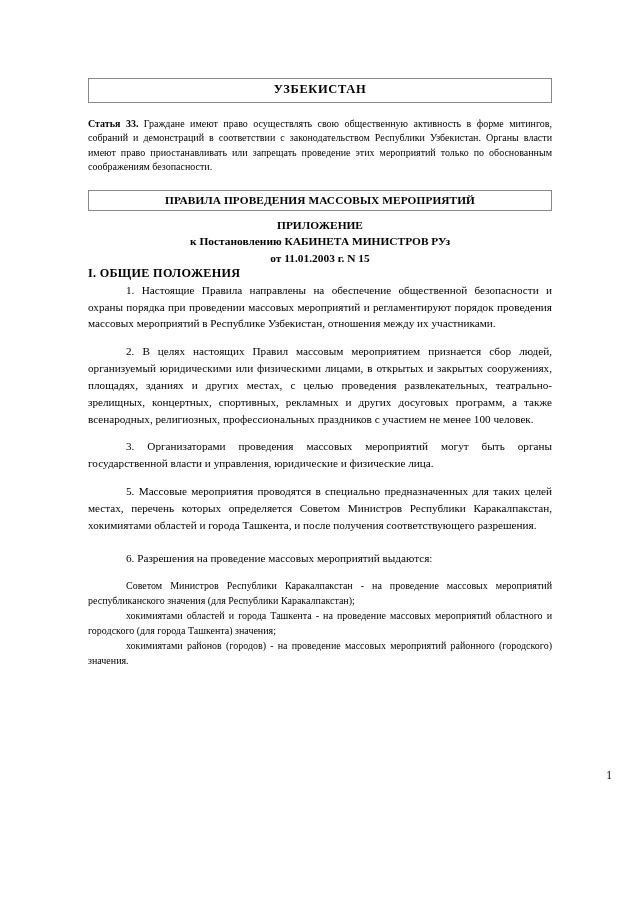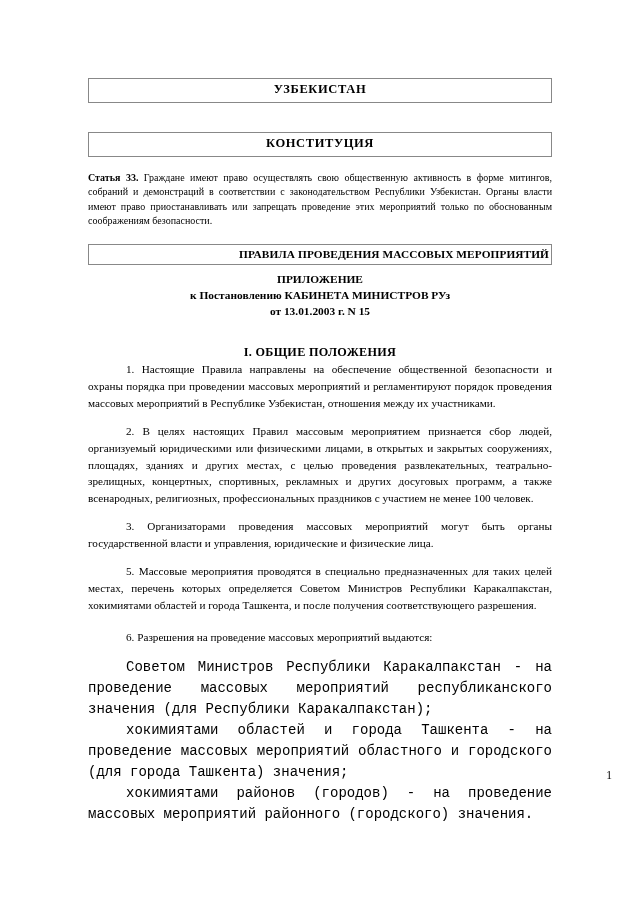--- a/index.html
+++ b/index.html
@@ -46,21 +46,20 @@
     line-height: 1.1;
     background: #ffffff;
   }
   .box-uzbekistan { margin-top: 78px; }
   .box-constitution { margin-top: 29px; }
   .box-rules {
     margin-top: 15px;
     font-size: 11.3px;
     letter-spacing: 0.1px;
     padding: 3px 2px 4px 2px;
-    text-align: right;
   }
 
   
   .para {
     font-size: 10px;
     line-height: 1.45;
     text-align: justify;
     text-justify: inter-word;
     margin: 0;
   }
@@ -77,45 +76,43 @@
     margin-top: 6px;
     text-align: center;
     font-weight: bold;
     font-size: 11.4px;
     line-height: 1.42;
   }
   .appendix div { white-space: nowrap; }
 
   
   .section-heading {
-    margin-top: 26px;
-    text-align: center;
+    text-align: left;
     font-weight: bold;
     font-size: 12.2px;
     letter-spacing: 0.3px;
   }
 
   
   .clause {
     margin-top: 1px;
     font-size: 11.2px;
     line-height: 1.5;
     text-align: justify;
     text-justify: inter-word;
     text-indent: 38px;
   }
   .clause.tight { margin-top: 16px; }
 
   .sublist {
     margin-top: 2px;
-    font-size: 14px;
+    font-size: 10px;
     line-height: 1.5;
     text-align: justify;
     text-justify: inter-word;
-    font-family: Liberation Mono, monospace;
   }
   .sublist .sub-item {
     text-indent: 38px;
     margin: 0;
   }
 
   
   .page-number {
     position: absolute;
     right: 28px;
@@ -125,33 +122,32 @@
   }
 </style>
 </head>
 <body>
 
 <div class="page">
   <div class="content">
 
     <div class="title-box box-uzbekistan">УЗБЕКИСТАН</div>
 
-    <div class="title-box box-constitution">КОНСТИТУЦИЯ</div>
 
     <p class="para article-block">
       <span class="lead">Статья 33.</span>
       <span>Гражданe имеют право осуществлять свою общественную активность в форме митингов, собраний и демонстраций в соответствии с законодательством Республики Узбекистан. Органы власти имеют право приостанавливать или запрещать проведение этих мероприятий только по обоснованным соображениям безопасности.</span>
     </p>
 
     <div class="title-box box-rules">ПРАВИЛА ПРОВЕДЕНИЯ МАССОВЫХ МЕРОПРИЯТИЙ</div>
 
     <div class="appendix">
       <div>ПРИЛОЖЕНИЕ</div>
       <div>к Постановлению КАБИНЕТА МИНИСТРОВ РУз</div>
-      <div>от 13.01.2003 г. N 15</div>
+      <div>от 11.01.2003 г. N 15</div>
     </div>
 
     <div class="section-heading">I. ОБЩИЕ ПОЛОЖЕНИЯ</div>
 
     <p class="clause">1. Настоящие Правила направлены на обеспечение общественной безопасности и охраны порядка при проведении массовых мероприятий и регламентируют порядок проведения массовых мероприятий в Республике Узбекистан, отношения между их участниками.</p>
     <p class="clause">2. В целях настоящих Правил массовым мероприятием признается сбор людей, организуемый юридическими или физическими лицами, в открытых и закрытых сооружениях, площадях, зданиях и других местах, с целью проведения развлекательных, театрально-зрелищных, концертных, спортивных, рекламных и других досуговых программ, а также всенародных, религиозных, профессиональных праздников с участием не менее 100 человек.</p>
     <p class="clause">3. Организаторами проведения массовых мероприятий могут быть органы государственной власти и управления, юридические и физические лица.</p>
     <p class="clause">5. Массовые мероприятия проводятся в специально предназначенных для таких целей местах, перечень которых определяется Советом Министров Республики Каракалпакстан, хокимиятами областей и города Ташкента, и после получения соответствующего разрешения.</p>
     <p class="clause tight">6. Разрешения на проведение массовых мероприятий выдаются:</p>
 

